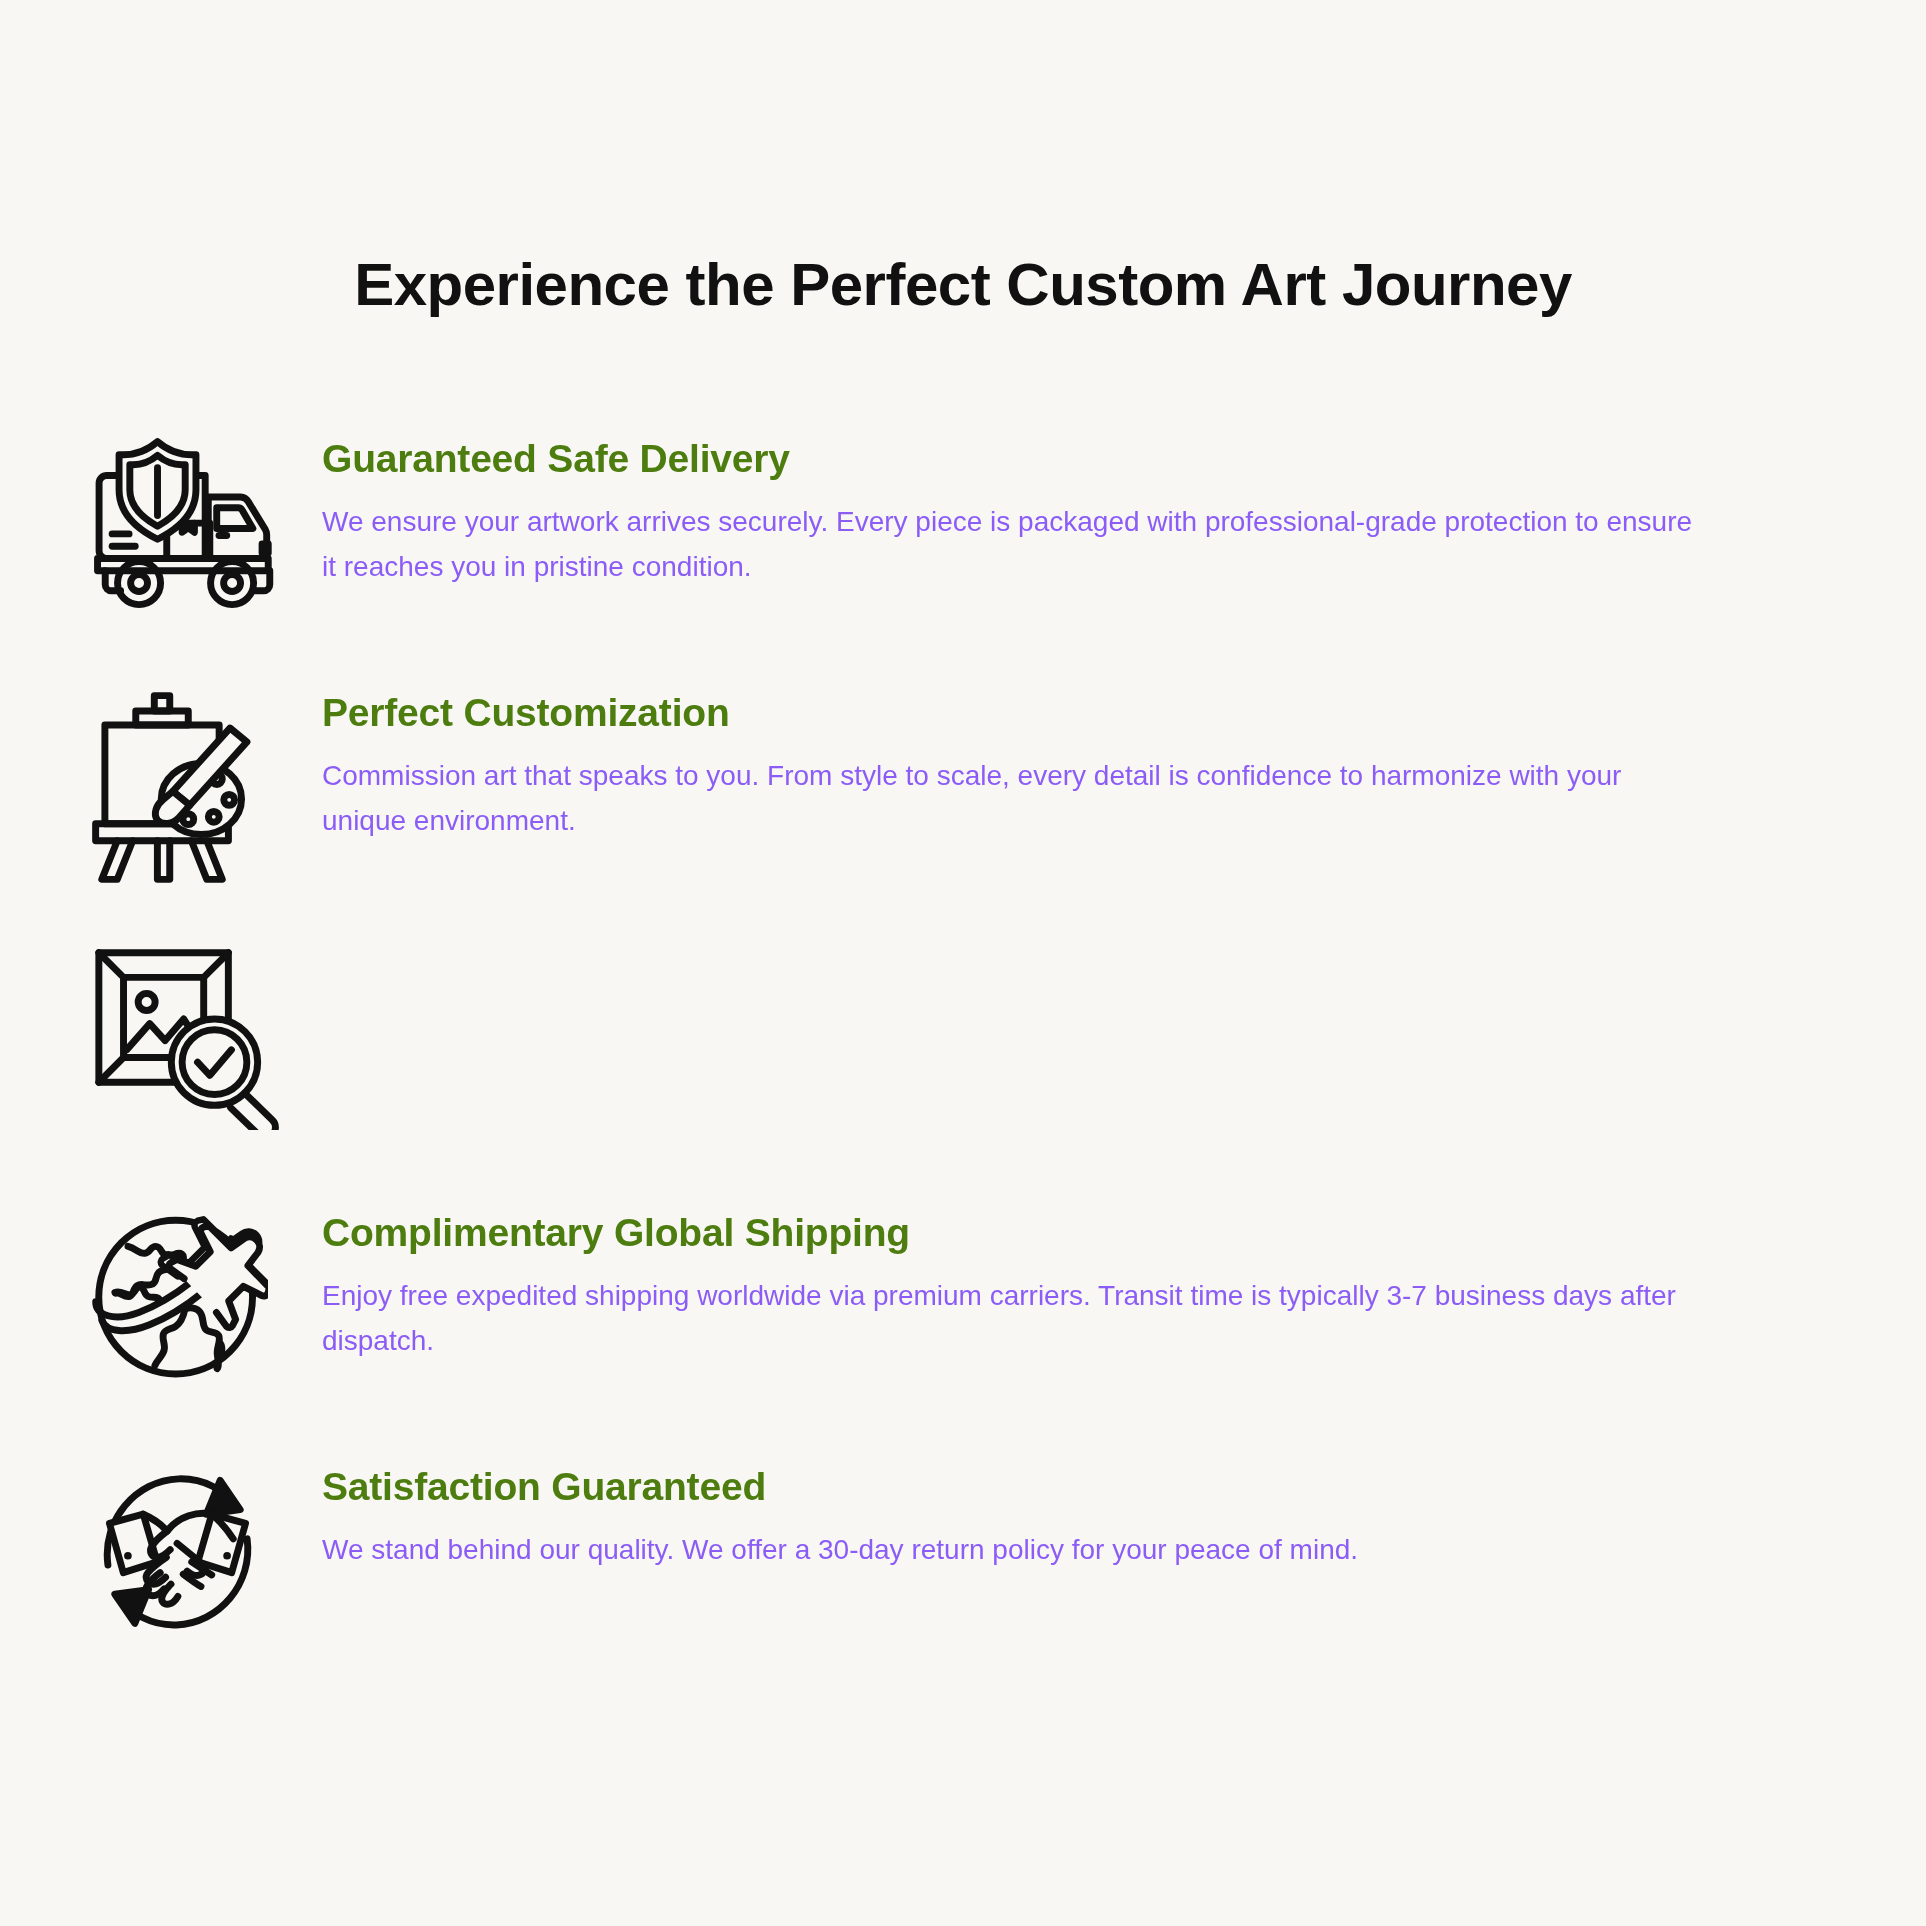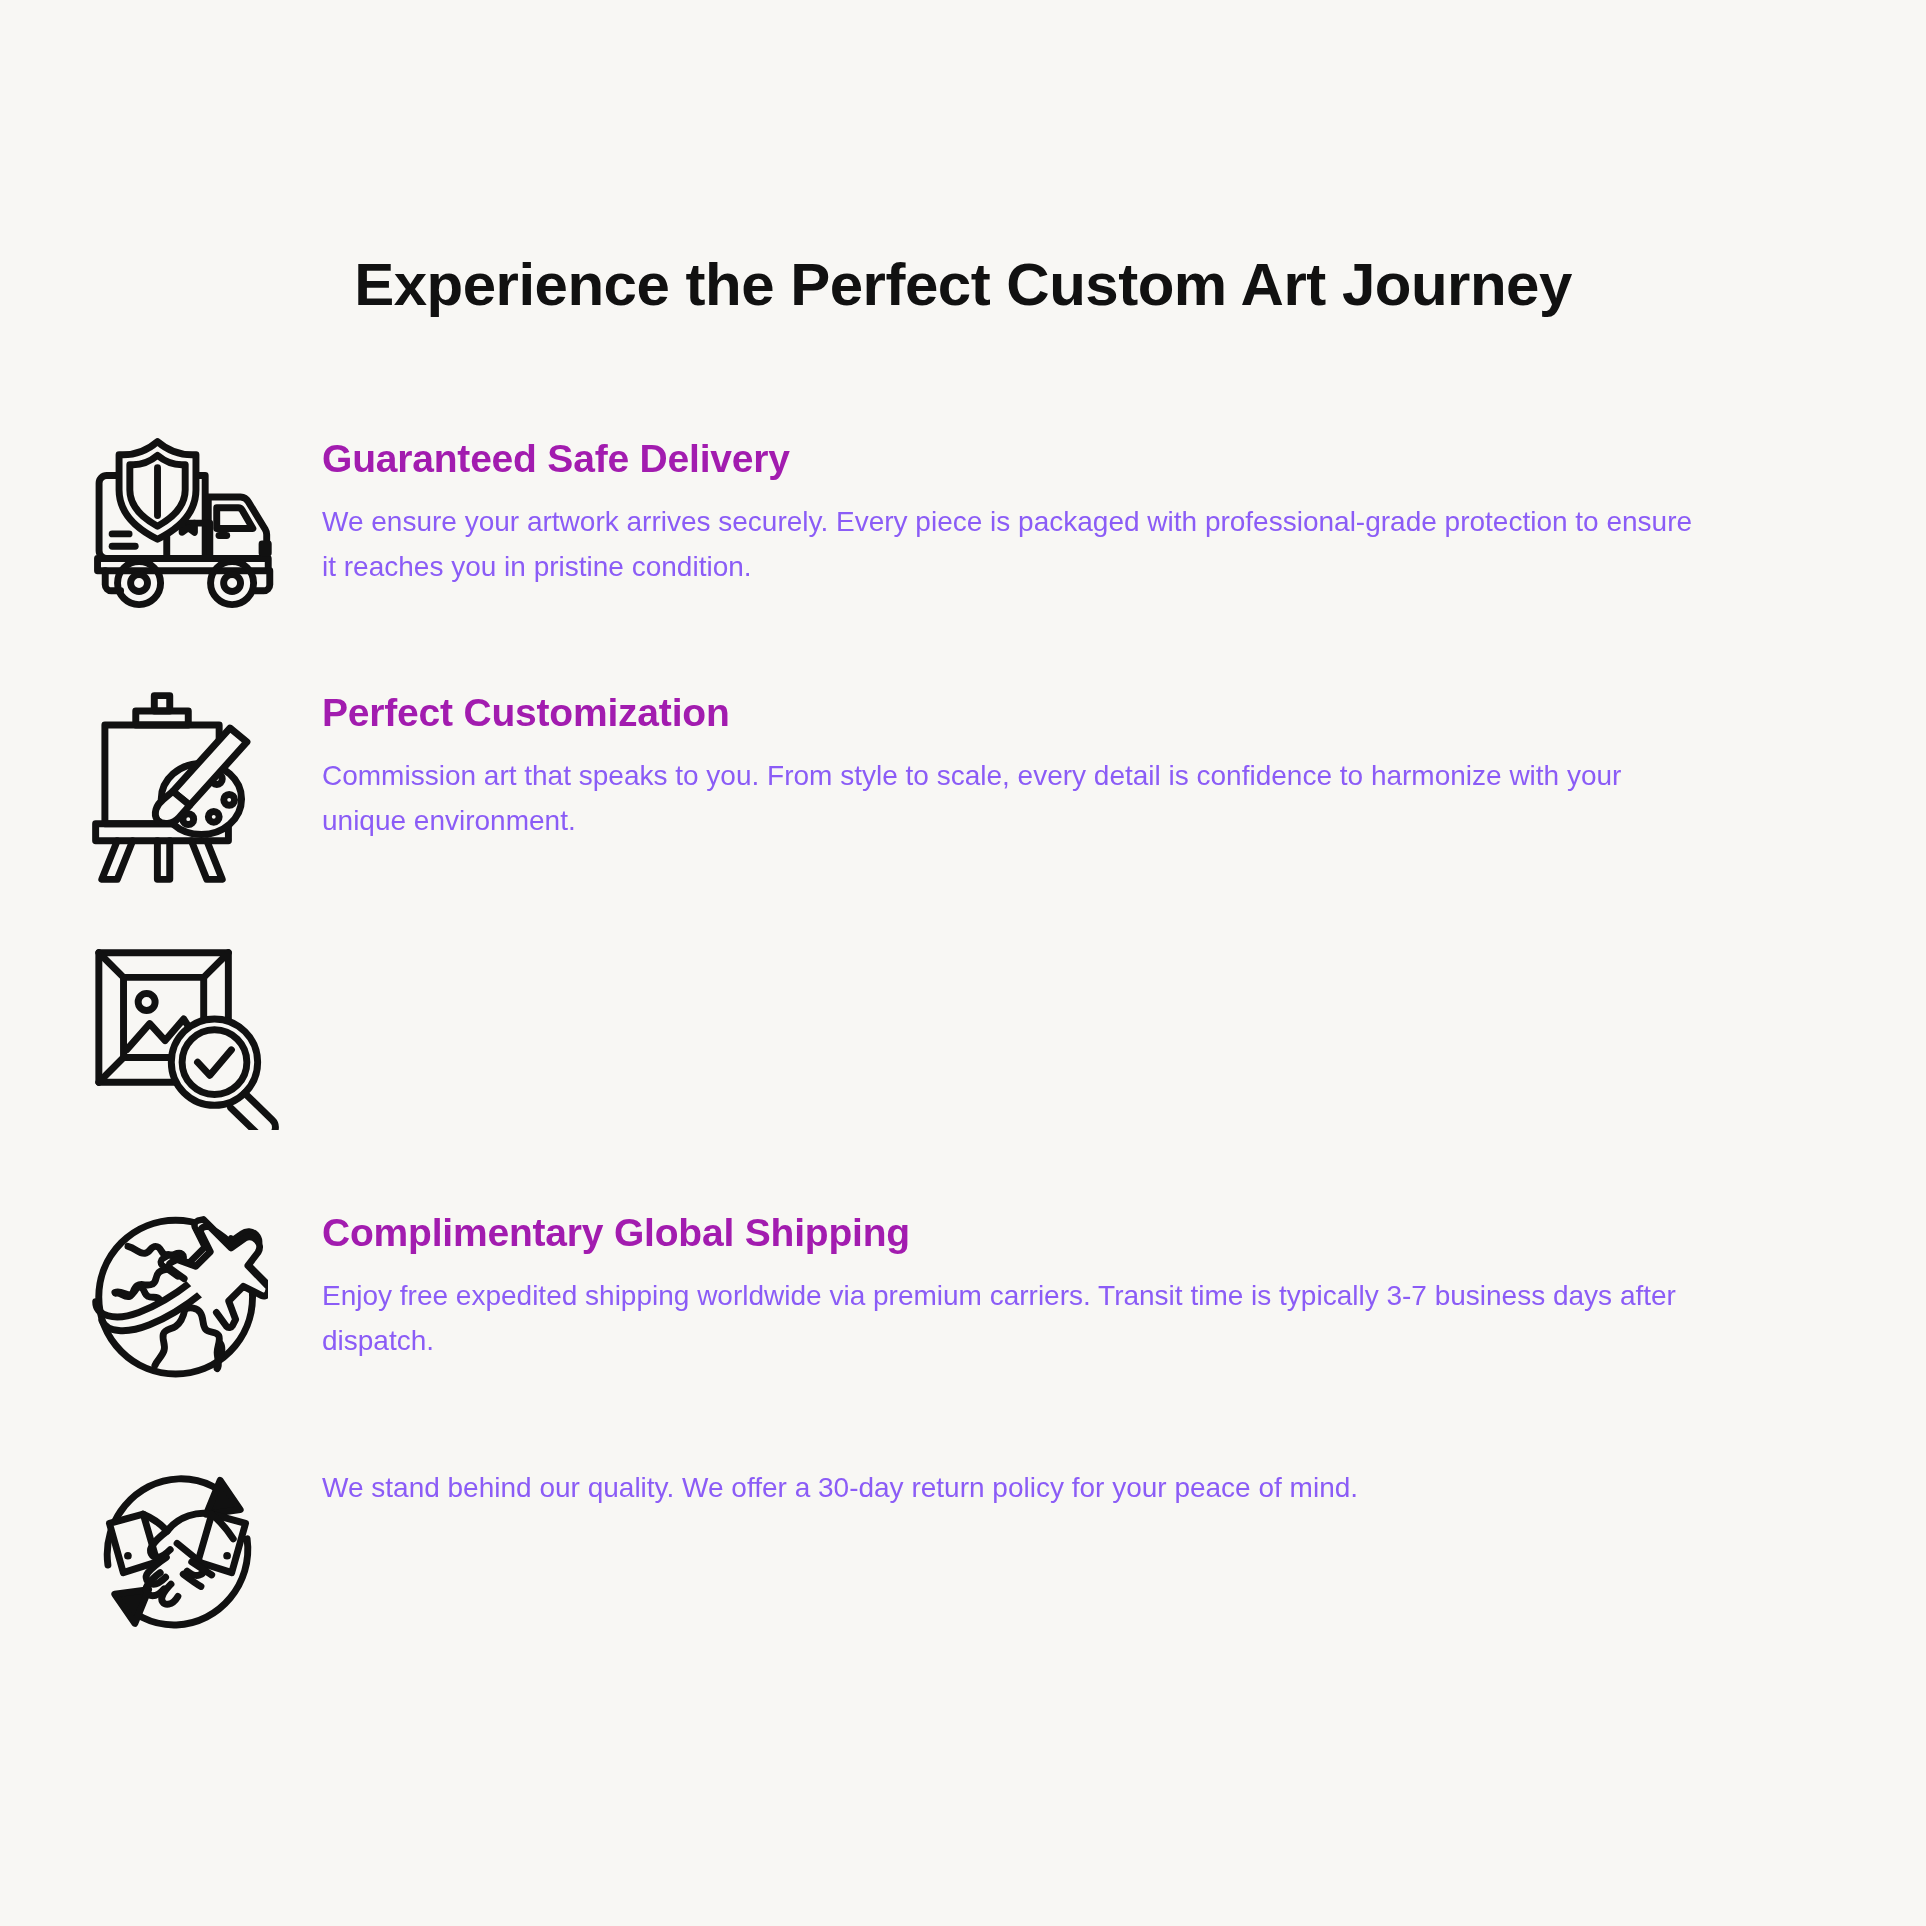--- a/index.html
+++ b/index.html
@@ -75,21 +75,21 @@
   .text-cell {
     flex: 1 1 auto;
     padding-top: 4.6px;
     padding-right: 69px;
     box-sizing: border-box;
   }
   .feature-title {
     font-size: 39px;
     line-height: 1.12;
     font-weight: 700;
-    color: #a21caf;
+    color: #4d7c0f;
     letter-spacing: -0.2px;
     margin: 0 0 18.5px 0;
     font-family: "Liberation Sans", sans-serif;
   }
   .feature-desc {
     font-size: 28px;
     line-height: 1.62;
     font-weight: 400;
     color: #8b5cf6;
     margin: 0;
@@ -268,19 +268,20 @@
             <path d="M98 120 c-9 6 -18 13 -24 20 c-5 6 -1 14 6 15 c6 1 12 -4 17 -9"></path>
             <path d="M90 140 c-7 5 -13 11 -17 17 c-4 6 0 13 7 13 c6 0 11 -4 15 -9"></path>
             <path d="M104 155 c-5 5 -9 10 -11 15 c-3 6 1 12 8 11 c5 -1 9 -5 12 -10"></path>
             <path d="M120 142 c8 6 16 12 23 16"></path>
             <path d="M131 126 c9 6 18 12 26 17"></path>
             <path d="M157 64 c10 8 20 20 28 32"></path>
           </g>
         </svg>
       </div>
       <div class="text-cell">
+        <div class="feature-title">Satisfaction Guaranteed</div>
         <p class="feature-desc">We stand behind our quality. We offer a 30-day return policy for your peace of mind.</p>
       </div>
     </div>
 
   </div>
 </div>
 
 
 </body></html>

